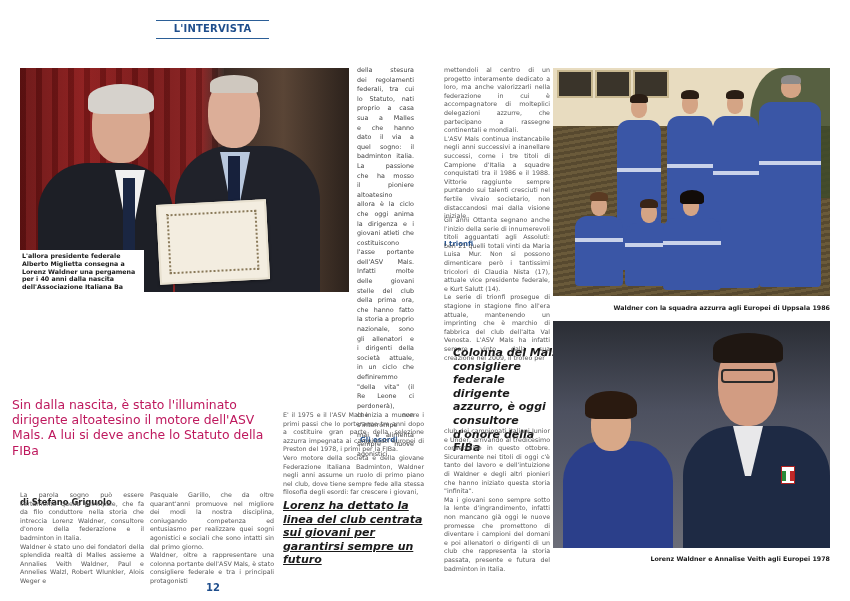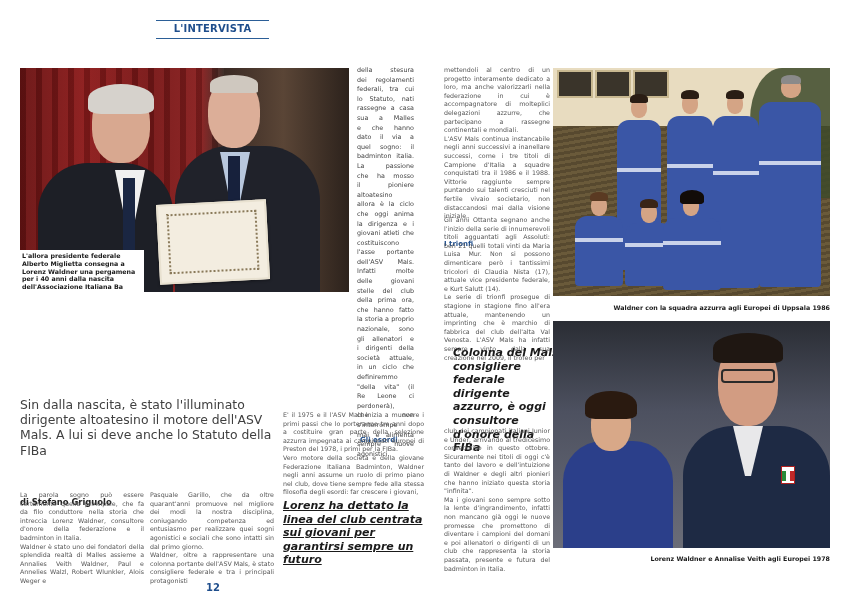--- a/index.html
+++ b/index.html
@@ -38,22 +38,22 @@
     .narrow-col span { display: block; white-space: nowrap; overflow: hidden; }
 
     .subhead { font: bold 7px/10px "DejaVu Sans", sans-serif; color: #1f4e8c; margin-top: 40px; }
     #subhead-esordi { position: absolute; left: 360px; top: 395px; }
     #subhead-trionfi { position: absolute; left: 444px; top: 199px; }
 
     .headline { position: absolute; left: 18px; top: 305px; width: 345px;
       font: bold 32px/35px "DejaVu Serif", serif; color: #1a5aa3; letter-spacing: -0.5px; }
     .headline span { display: block; white-space: nowrap; }
 
-    .standfirst { position: absolute; left: 20px; top: 397px; width: 260px;
-      font: 12.4px/15.2px "DejaVu Sans", sans-serif; color: #404040; }
+    .standfirst { position: absolute; left: 12px; top: 397px; width: 260px;
+      font: 12.4px/15.2px "DejaVu Sans", sans-serif; color: #be185d; }
     .byline { position: absolute; left: 20px; top: 461px; font: bold 8.4px/10px "DejaVu Sans", sans-serif; color: #222; margin-top: 36px; }
 
     .body-col { position: absolute; font: 6.3px/8.6px "DejaVu Sans", sans-serif; color: #555; text-align: justify; }
     .body-col p { margin: 0; }
     #col-left-1 { left: 20px; top: 491px; width: 124px; }
     #col-left-2 { left: 150px; top: 491px; width: 124px; }
     #col-esordi { left: 283px; top: 411px; width: 141px; }
     #col-right-1 { left: 444px; top: 66px; width: 106px; }
     #col-trionfi { left: 444px; top: 216px; width: 106px; }
     #col-right-2 { left: 444px; top: 427px; width: 106px; }
@@ -116,21 +116,21 @@
   <div class="hair-right"></div>
   <div class="certificate"></div>
   <div class="caption-box">L'allora presidente federale Alberto Miglietta consegna a Lorenz Waldner una pergamena per i 40 anni dalla nascita dell'Associazione Italiana Ba</div>
 </div>
 
 <div class="narrow-col" id="narrow-col">
     <span>della stesura</span>
     <span>dei regolamenti</span>
     <span>federali, tra cui</span>
     <span>lo Statuto, nati</span>
-    <span>rassegne a casa</span>
+    <span>proprio a casa</span>
     <span>sua a Malles</span>
     <span>e che hanno</span>
     <span>dato il via a</span>
     <span>quel sogno: il</span>
     <span>badminton italia.</span>
     <span>La passione</span>
     <span>che ha mosso</span>
     <span>il pioniere</span>
     <span>altoatesino</span>
     <span>allora è la ciclo</span>

